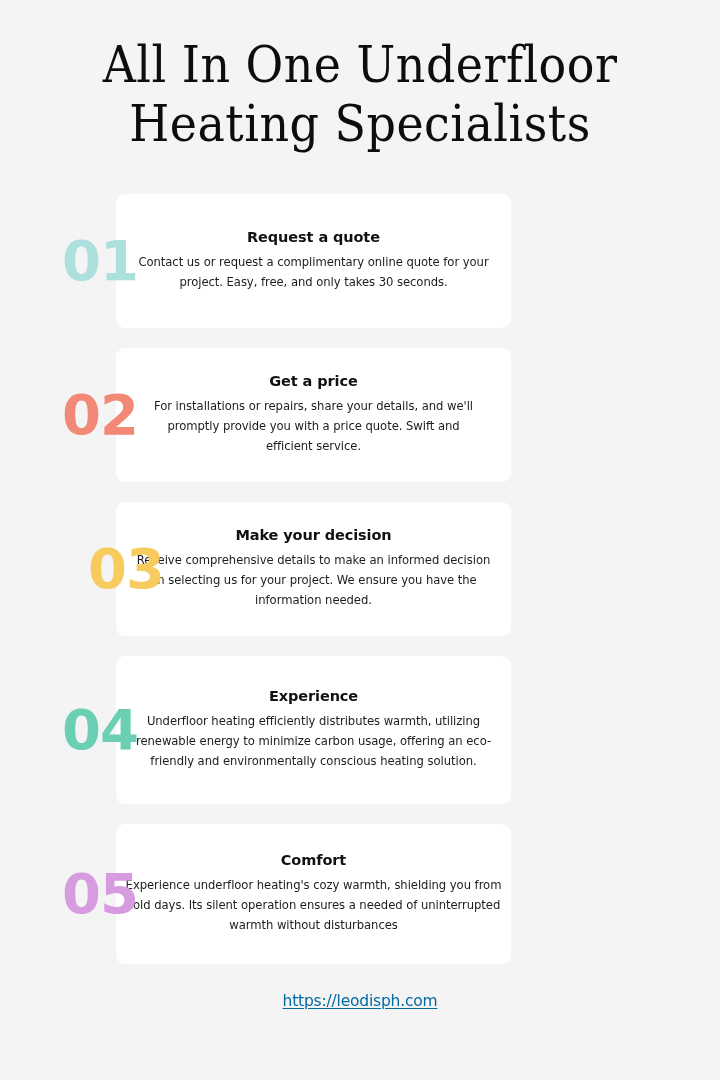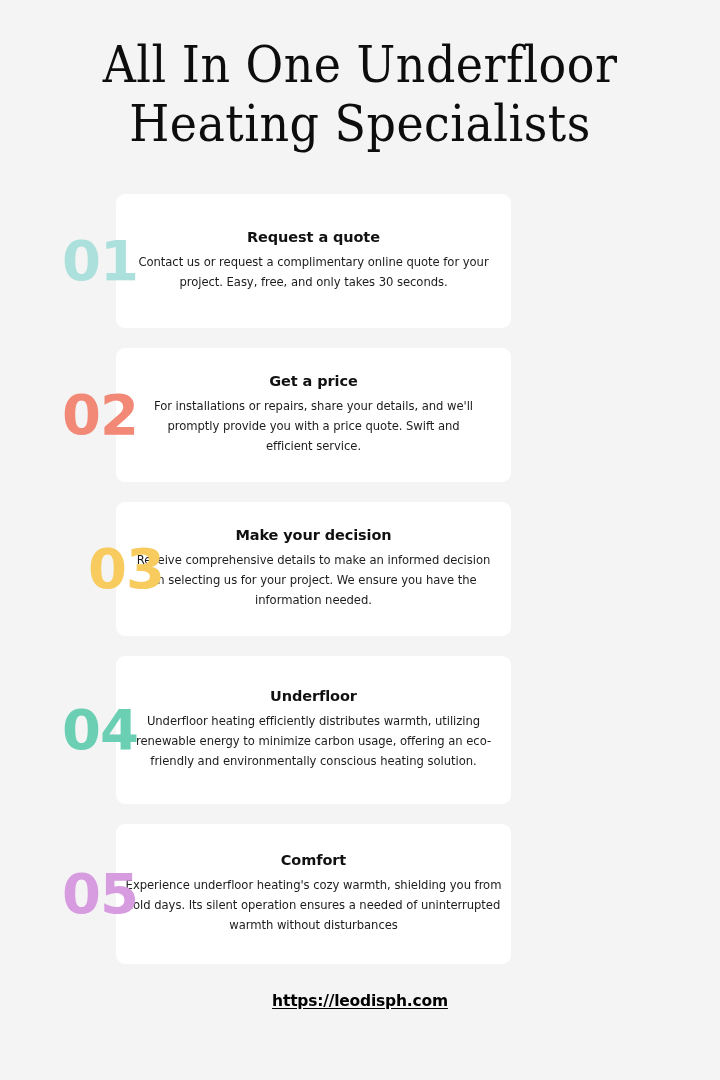--- a/index.html
+++ b/index.html
@@ -121,25 +121,24 @@
   .footer {
     position: absolute;
     left: 0;
     top: 992px;
     width: 720px;
     text-align: center;
   }
   .footer-link {
     font-family: "DejaVu Sans", sans-serif;
     font-size: 15.5px;
-    color: #000000;
+    color: #0369a1;
     text-decoration: underline;
     text-underline-offset: 2px;
     letter-spacing: -0.2px;
-    font-weight: bold;
   }
 </style>
 </head>
 <body style="background: rgb(244, 244, 244);">
 
 <div class="poster">
 
   <div class="title-block">
     <div class="title-line">All In One Underfloor</div>
     <div class="title-line">Heating Specialists</div>
@@ -171,21 +170,21 @@
       <div class="step-text">
         <div class="step-heading">Make your decision</div>
         <div class="step-body">Receive comprehensive details to make an informed decision on selecting us for your project. We ensure you have the information needed.</div>
       </div>
     </div>
 
     <div class="step s4">
       <div class="step-card"></div>
       <div class="step-number" style="color: rgb(107, 207, 180);">04</div>
       <div class="step-text">
-        <div class="step-heading">Underfloor</div>
+        <div class="step-heading">Experience</div>
         <div class="step-body">Underfloor heating efficiently distributes warmth, utilizing renewable energy to minimize carbon usage, offering an eco-friendly and environmentally conscious heating solution.</div>
       </div>
     </div>
 
     <div class="step s5">
       <div class="step-card"></div>
       <div class="step-number" style="color: rgb(215, 155, 224);">05</div>
       <div class="step-text">
         <div class="step-heading">Comfort</div>
         <div class="step-body">Experience underfloor heating's cozy warmth, shielding you from cold days. Its silent operation ensures a needed of uninterrupted warmth without disturbances</div>

